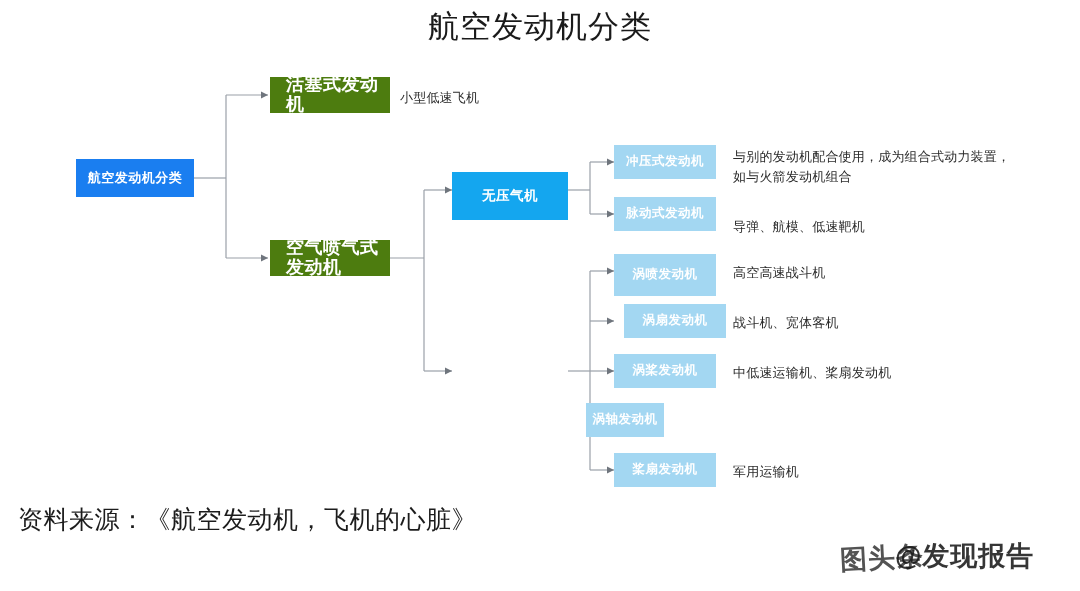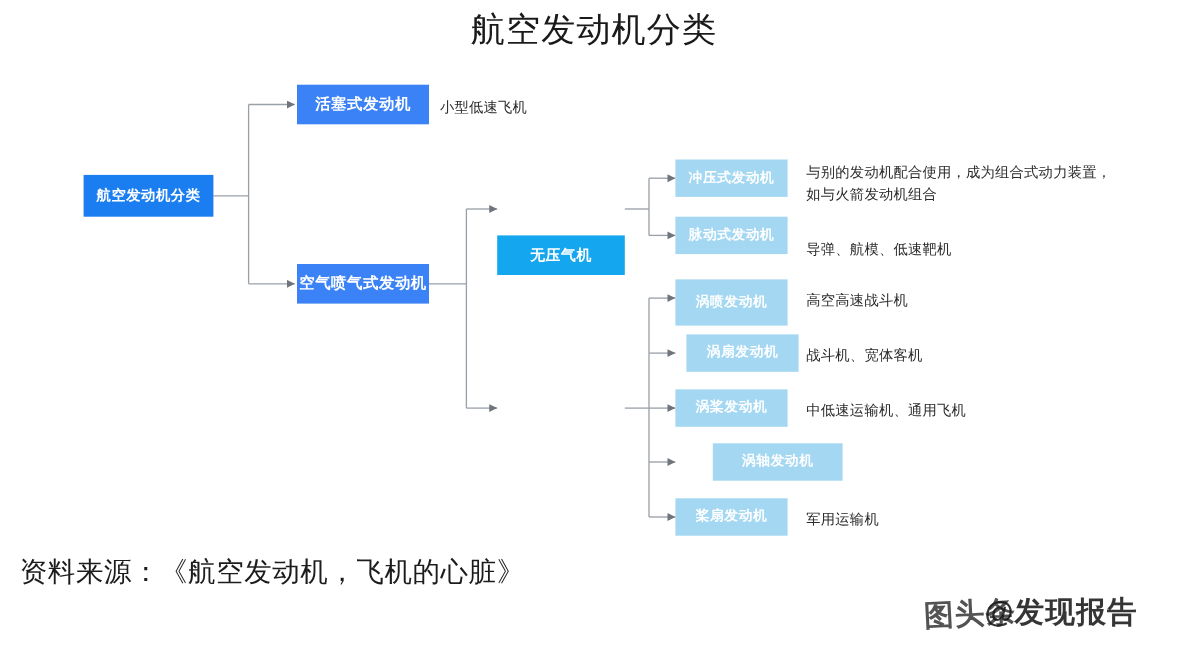--- a/index.html
+++ b/index.html
@@ -45,22 +45,23 @@
     font-weight: bold;
     box-sizing: border-box;
     letter-spacing: 0.5px;
     line-height: 1.1;
   }
   .node.root {
     background: #1a7ef0;
     font-size: 13px;
   }
   .node.lvl1 {
-    background: #3b82f6;
-    font-size: 14px;
+    background: #4d7c0f;
+    font-size: 18px;
+    padding-left: 16px;
   }
   .node.lvl2 {
     background: #14a6ef;
     font-size: 13.5px;
   }
   .node.leaf {
     background: #a3d7f2;
     font-size: 12.5px;
     color: #ffffff;
   }
@@ -145,21 +146,21 @@
 
   <div class="node lvl1" style="left:270px; top:77px; width:120px; height:36px;">
     <span>活塞式发动机</span>
   </div>
   <div class="desc" style="left:400px; top:88px; width:220px;">小型低速飞机</div>
 
   <div class="node lvl1" style="left:270px; top:240px; width:120px; height:36px;">
     <span>空气喷气式发动机</span>
   </div>
 
-  <div class="node lvl2" style="left:452px; top:172px; width:116px; height:36px;margin-top:42px;">
+  <div class="node lvl2" style="left:452px; top:172px; width:116px; height:48px;">
     <span>无压气机</span>
   </div>
 
   <div class="node leaf" style="left:614px; top:145px; width:102px; height:34px;">
     <span>冲压式发动机</span>
   </div>
   <div class="desc" style="left:733px; top:147px; width:300px; white-space:pre-line;">与别的发动机配合使用，成为组合式动力装置，
 如与火箭发动机组合</div>
 
   <div class="node leaf" style="left:614px; top:197px; width:102px; height:34px;">
@@ -173,23 +174,23 @@
   <div class="desc" style="left:733px; top:263px; width:300px;">高空高速战斗机</div>
 
   <div class="node leaf" style="left:624px; top:304px; width:102px; height:34px;">
     <span>涡扇发动机</span>
   </div>
   <div class="desc" style="left:733px; top:313px; width:300px;">战斗机、宽体客机</div>
 
   <div class="node leaf" style="left:614px; top:354px; width:102px; height:34px;">
     <span>涡桨发动机</span>
   </div>
-  <div class="desc" style="left:733px; top:363px; width:300px;">中低速运输机、通用飞机</div>
-
-  <div class="node leaf" style="left:648px; top:403px; width:118px; height:34px;">
+  <div class="desc" style="left:733px; top:363px; width:300px;">中低速运输机、桨扇发动机</div>
+
+  <div class="node leaf" style="left:586px; top:403px; width:78px; height:34px;">
     <span>涡轴发动机</span>
   </div>
 
   <div class="node leaf" style="left:614px; top:453px; width:102px; height:34px;">
     <span>桨扇发动机</span>
   </div>
   <div class="desc" style="left:733px; top:462px; width:300px;">军用运输机</div>
 
   <div id="source">资料来源：《航空发动机，飞机的心脏》</div>
 

